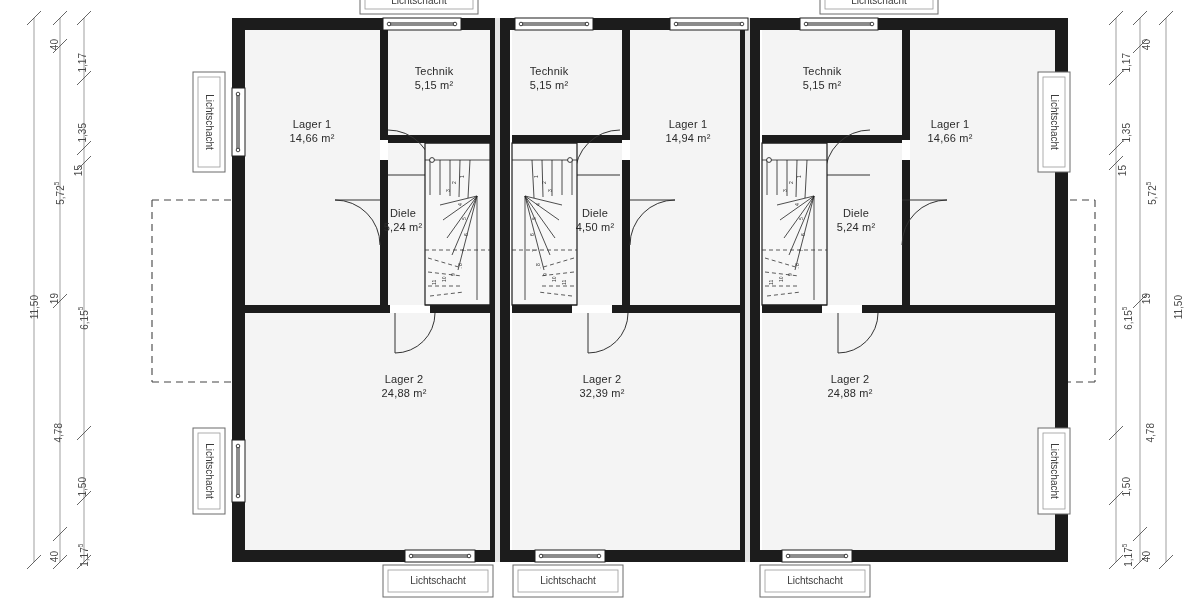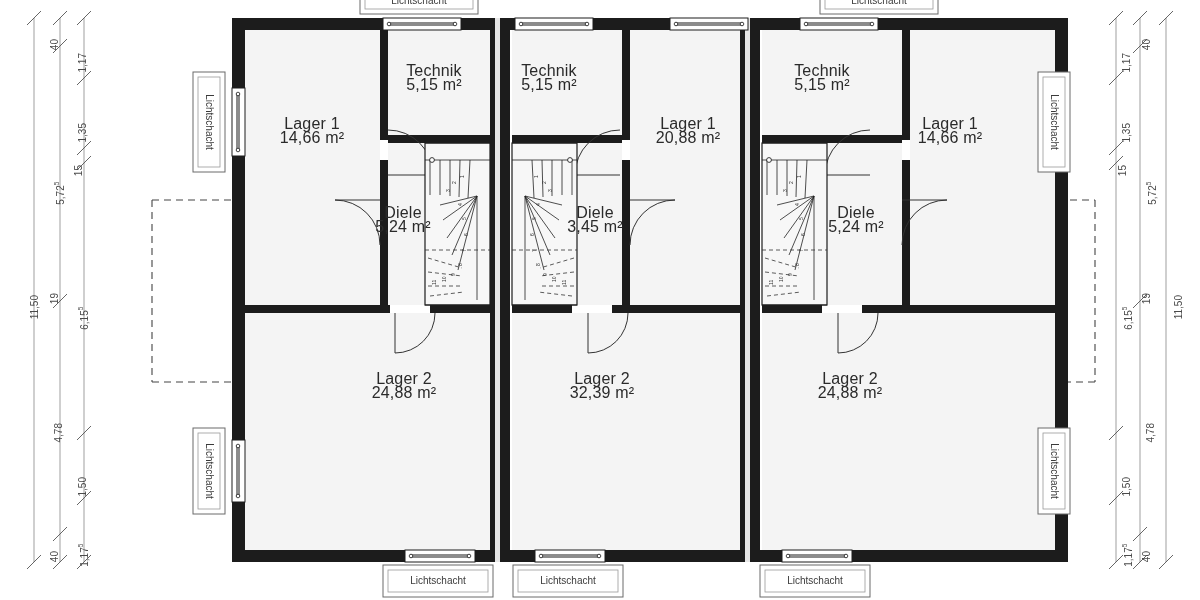--- a/index.html
+++ b/index.html
@@ -3,21 +3,21 @@
 <meta charset="utf-8">
 <style>
   html,body{margin:0;padding:0;background:#ffffff;}
   body{
     font-family:"Liberation Sans", sans-serif;
     width:1200px;height:600px;overflow:hidden;position:relative;
   }
   #plan{position:absolute;left:0;top:0;width:1200px;height:600px;}
   .room-label{
     position:absolute;text-align:center;color:#2a2a2a;
-    font-size:16px;line-height:14px;letter-spacing:.2px;white-space:nowrap;
+    font-size:11px;line-height:14px;letter-spacing:.2px;white-space:nowrap;
     transform:translate(-50%,-50%);pointer-events:none;
   }
   .room-label .nm{display:block;}
   .room-label .ar{display:block;}
   .shaft-label{
     position:absolute;color:#3a3a3a;font-size:10px;line-height:11px;
     white-space:nowrap;transform:translate(-50%,-50%);
   }
   .shaft-label.vert{writing-mode:vertical-rl;}
   .dim-text{
@@ -419,25 +419,25 @@
   <span class="nm">Lager 2</span>
   <span class="ar">24,88 m²</span>
 </div>
 
 <div class="room-label" style="left:549px;top:78px;">
   <span class="nm">Technik</span>
   <span class="ar">5,15 m²</span>
 </div>
 <div class="room-label" style="left:688px;top:131px;">
   <span class="nm">Lager 1</span>
-  <span class="ar">20,88 m²</span>
+  <span class="ar">14,94 m²</span>
 </div>
 <div class="room-label" style="left:595px;top:220px;">
   <span class="nm">Diele</span>
-  <span class="ar">3,45 m²</span>
+  <span class="ar">4,50 m²</span>
 </div>
 <div class="room-label" style="left:602px;top:386px;">
   <span class="nm">Lager 2</span>
   <span class="ar">32,39 m²</span>
 </div>
 
 <div class="room-label" style="left:822px;top:78px;">
   <span class="nm">Technik</span>
   <span class="ar">5,15 m²</span>
 </div>

